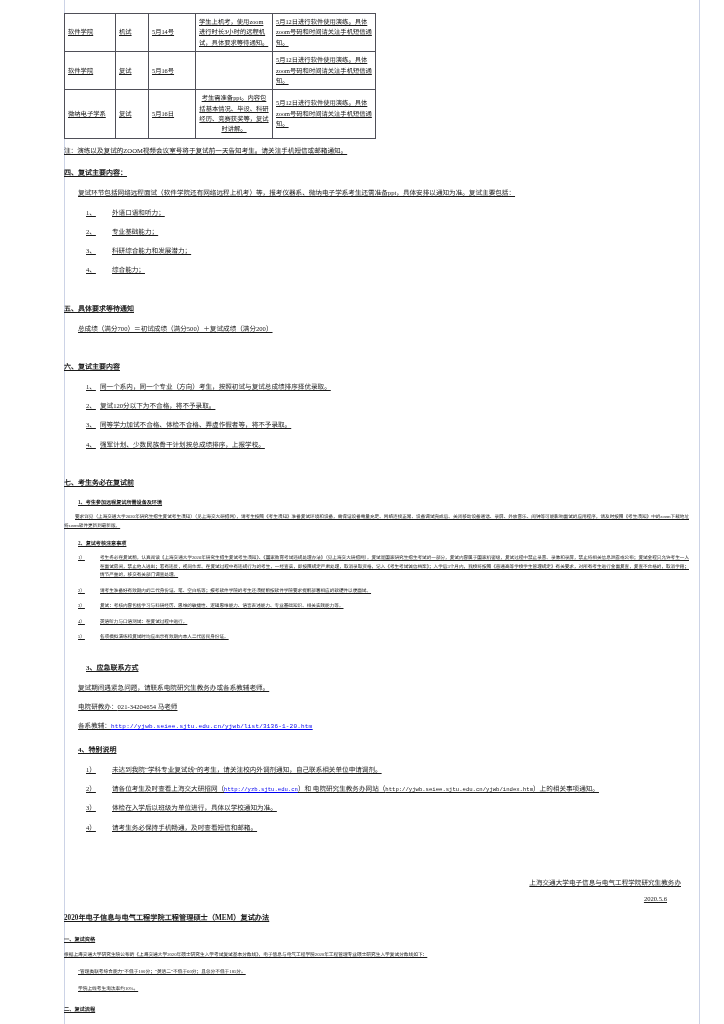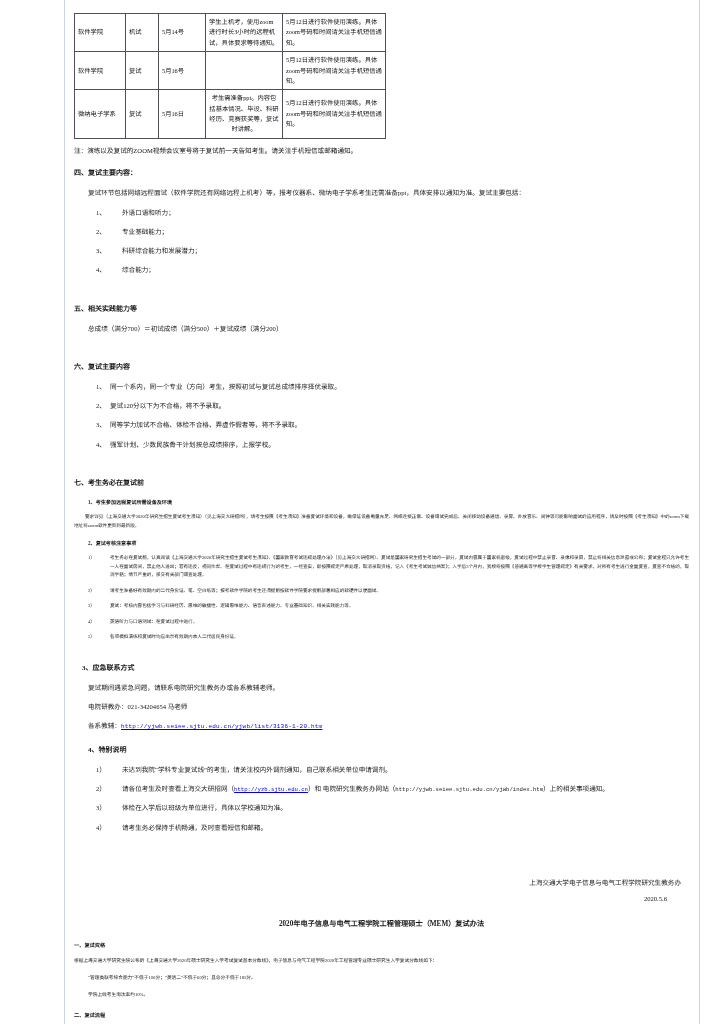--- a/index.html
+++ b/index.html
@@ -35,21 +35,22 @@
   .page-rule.left  { left: 64px; }
   .page-rule.right { left: 699px; }
 
   .content {
     position: absolute;
     left: 64px;
     top: 0;
     width: 635px;
     height: 1024px;
     box-sizing: border-box;
-    padding: 0 10px 0 10px;
+    padding: 0 10px 0 0;
+    text-decoration: underline;
   }
 
   
   table.sched {
     border-collapse: collapse;
     width: 304px;
     margin: 13px 0 0 0;
     table-layout: fixed;
   }
   table.sched td {
@@ -147,24 +148,24 @@
     padding-right: 8px;
   }
   .sign .date {
     display: block;
     margin-top: 4px;
     padding-right: 14px;
   }
 
   
   .doc2-title {
-    text-align: center;
+    text-align: left;
     font-size: 7.2px;
     font-weight: bold;
-    margin: 14px 0 0 0;
+    margin: 8px 0 0 0;
     line-height: 1.6;
   }
   h4.sec2 {
     font-size: 5.2px;
     font-weight: bold;
     margin: 11px 0 0 0;
     line-height: 1.6;
   }
   .fine2 {
     font-size: 4.7px;
@@ -225,21 +226,21 @@
       <span class="num">3、</span>
       <span class="txt">科研综合能力和发展潜力；</span>
     </div>
     <div class="list-item">
       <span class="num">4、</span>
       <span class="txt">综合能力；</span>
     </div>
 
     <div class="spacer-lg"></div>
 
-    <h2 class="sec">五、相关实践能力等</h2>
+    <h2 class="sec">五、具体要求等待通知</h2>
     <div class="para">总成绩（满分700）＝初试成绩（满分500）＋复试成绩（满分200）</div>
 
     <div class="spacer-lg"></div>
 
     <h2 class="sec">六、复试主要内容</h2>
     <div class="list-item">
       <span class="num narrow">1、</span>
       <span class="txt">同一个系内，同一个专业（方向）考生，按照初试与复试总成绩排序择优录取。</span>
     </div>
     <div class="list-item">
@@ -279,21 +280,21 @@
       <span class="n">4）</span>
       <span class="t">英语听力与口语测试：在复试过程中进行。</span>
     </div>
     <div class="fine-item">
       <span class="n">5）</span>
       <span class="t">各项模拟演练和复试时均应出示有效期内本人二代居民身份证。</span>
     </div>
 
     <div class="spacer-md"></div>
 
-    <h2 class="sec" style="margin-left:8px;">3、应急联系方式</h2>
+    <h2 class="sec" style="margin-left:22px;">3、应急联系方式</h2>
     <div class="para">复试期间遇紧急问题，请联系电院研究生教务办或各系教辅老师。</div>
     <div class="para">
       <span>电院研教办：</span><span>021-34204654 马老师</span>
     </div>
     <div class="para">
       <span>各系教辅：</span><a class="mono-link" href="#">http://yjwb.seiee.sjtu.edu.cn/yjwb/list/3136-1-20.htm</a>
     </div>
 
     <h2 class="sec" style="margin-left:14px;">4、特别说明</h2>
     <div class="list-item">

